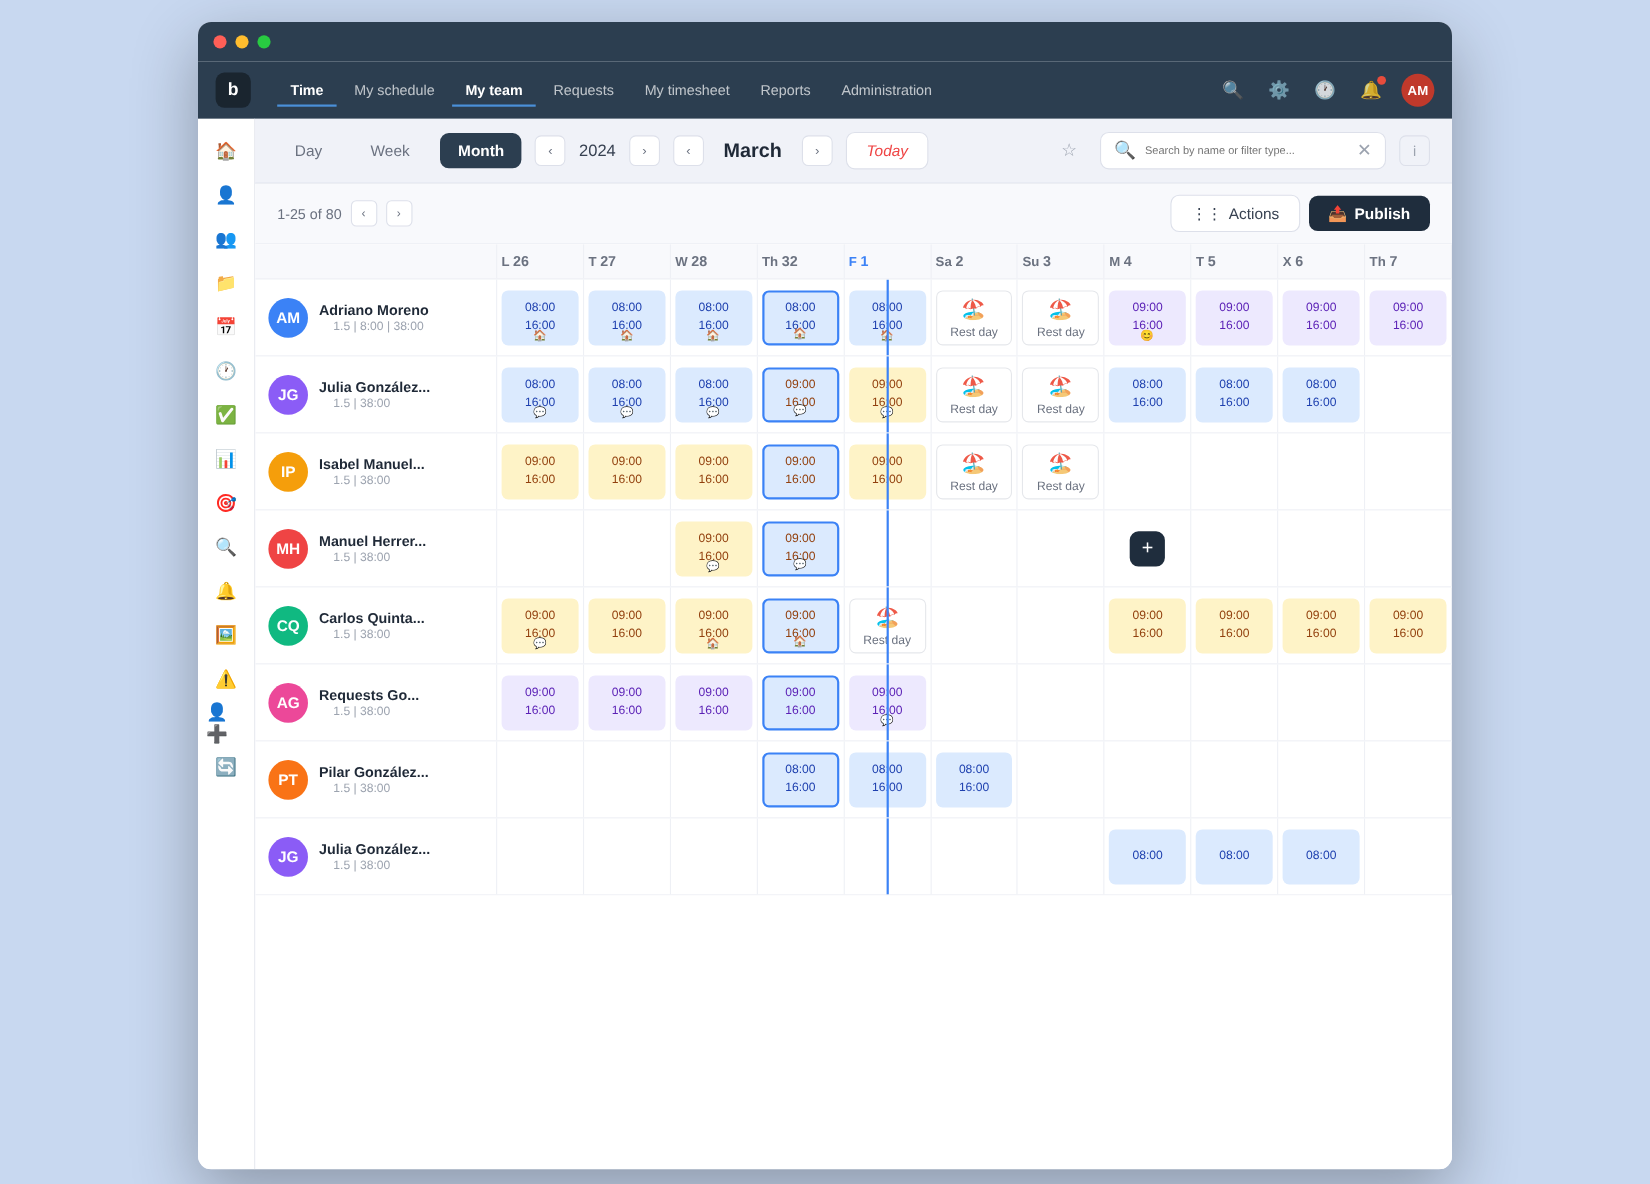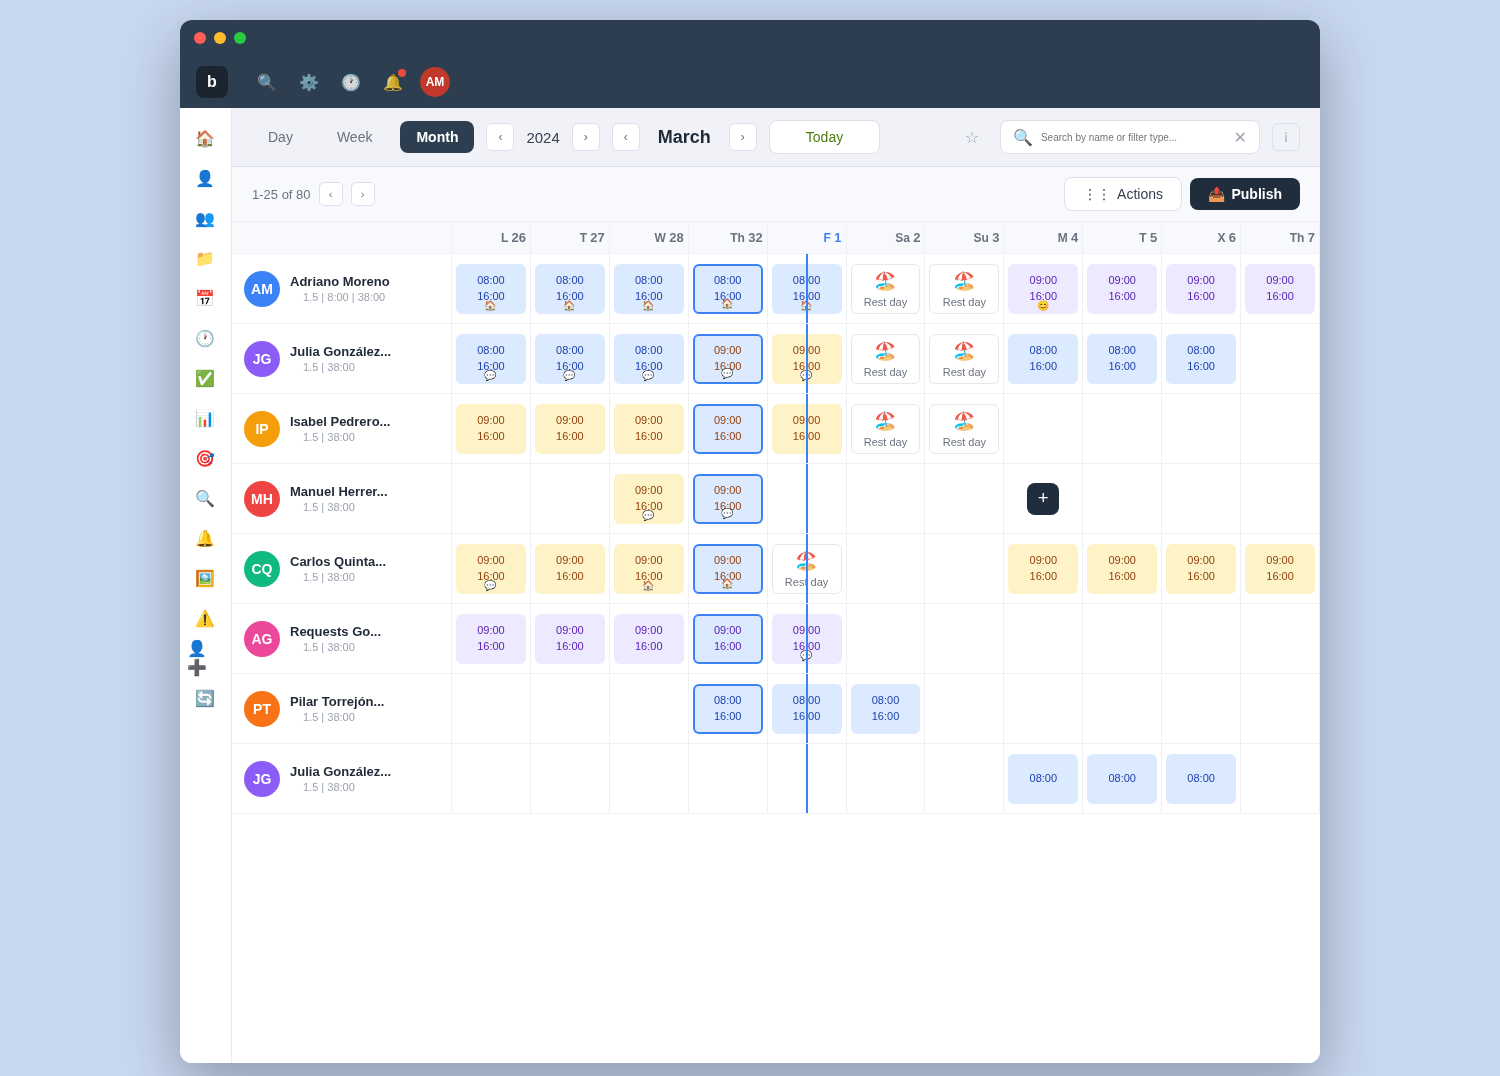--- a/index.html
+++ b/index.html
@@ -173,27 +173,28 @@
       color: #374151;
       font-weight: 500;
     }
     .month-display {
       font-size: 18px;
       color: #1f2937;
       font-weight: 700;
       margin: 0 6px;
     }
     .today-btn {
-      padding: 8px 36px;
+      padding: 8px 18px;
       border-radius: 8px;
       border: 1px solid #dde0ea;
       background: #fff;
-      color: #4d7c0f;
+      color: #ef4444;
       font-size: 14px;
       cursor: pointer;
+      font-style: italic;
     }
     .spacer { flex: 1; }
     .star-btn {
       width: 32px; height: 32px;
       display: flex; align-items: center; justify-content: center;
       color: #9ca3af;
       cursor: pointer;
       font-size: 16px;
     }
     .search-bar {
@@ -292,21 +293,21 @@
       display: grid;
       grid-template-columns: 220px repeat(11, 1fr);
       border-bottom: 1px solid #eef0f5;
       background: #f8f9fc;
       position: sticky;
       top: 0;
       z-index: 10;
     }
     .day-header-cell {
       padding: 8px 4px;
-      text-align: right;
+      text-align: left;
       font-size: 12px;
       font-weight: 600;
       color: #6b7280;
       border-right: 1px solid #eef0f5;
     }
     .day-header-cell.today-col {
       color: #3b82f6;
     }
     .day-header-cell .day-num {
       font-size: 13px;
@@ -437,20 +438,29 @@
 <div class="window">
 
   <div class="titlebar">
     <div class="titlebar-dot dot-red"></div>
     <div class="titlebar-dot dot-yellow"></div>
     <div class="titlebar-dot dot-green"></div>
   </div>
 
   <div class="topbar">
     <div class="logo">b</div>
+    <div class="nav-items">
+      <div class="nav-item active">Time</div>
+      <div class="nav-item">My schedule</div>
+      <div class="nav-item active" style="border-bottom: 2px solid #4a90d9;">My team</div>
+      <div class="nav-item">Requests</div>
+      <div class="nav-item">My timesheet</div>
+      <div class="nav-item">Reports</div>
+      <div class="nav-item">Administration</div>
+    </div>
     <div class="topbar-icons">
       <div class="icon-btn">🔍</div>
       <div class="icon-btn">⚙️</div>
       <div class="icon-btn">🕐</div>
       <div class="icon-btn">🔔<span class="badge"></span></div>
       <div class="avatar-circle">AM</div>
     </div>
   </div>
 
   <div class="main-layout">
@@ -700,21 +710,21 @@
         <div class="shift-time">16:00</div>
 
       </div>
                   </div>
                   <div class="day-cell"></div>
                 </div>
                 <div class="employee-row">
                   <div class="employee-info">
                     <div class="emp-avatar-placeholder" style="background: rgb(245, 158, 11);">IP</div>
                     <div>
-    <div class="emp-name">Isabel Pedrero...</div>
+    <div class="emp-name">Isabel Manuel...</div>
     <div class="emp-meta">1.5 | 38:00</div>
   </div>
                   </div>
                   <div class="day-cell">
                     <div class="shift-block shift-orange">
         <div class="shift-time">09:00</div>
         <div class="shift-time">16:00</div>
 
       </div>
                   </div>
@@ -922,21 +932,21 @@
                   <div class="day-cell"></div>
                   <div class="day-cell"></div>
                   <div class="day-cell"></div>
                   <div class="day-cell"></div>
                   <div class="day-cell"></div>
                 </div>
                 <div class="employee-row">
                   <div class="employee-info">
                     <div class="emp-avatar-placeholder" style="background: rgb(249, 115, 22);">PT</div>
                     <div>
-    <div class="emp-name">Pilar Torrejón...</div>
+    <div class="emp-name">Pilar González...</div>
     <div class="emp-meta">1.5 | 38:00</div>
   </div>
                   </div>
                   <div class="day-cell"></div>
                   <div class="day-cell"></div>
                   <div class="day-cell"></div>
                   <div class="day-cell">
                     <div class="shift-block shift-blue shift-today">
         <div class="shift-time">08:00</div>
         <div class="shift-time">16:00</div>

